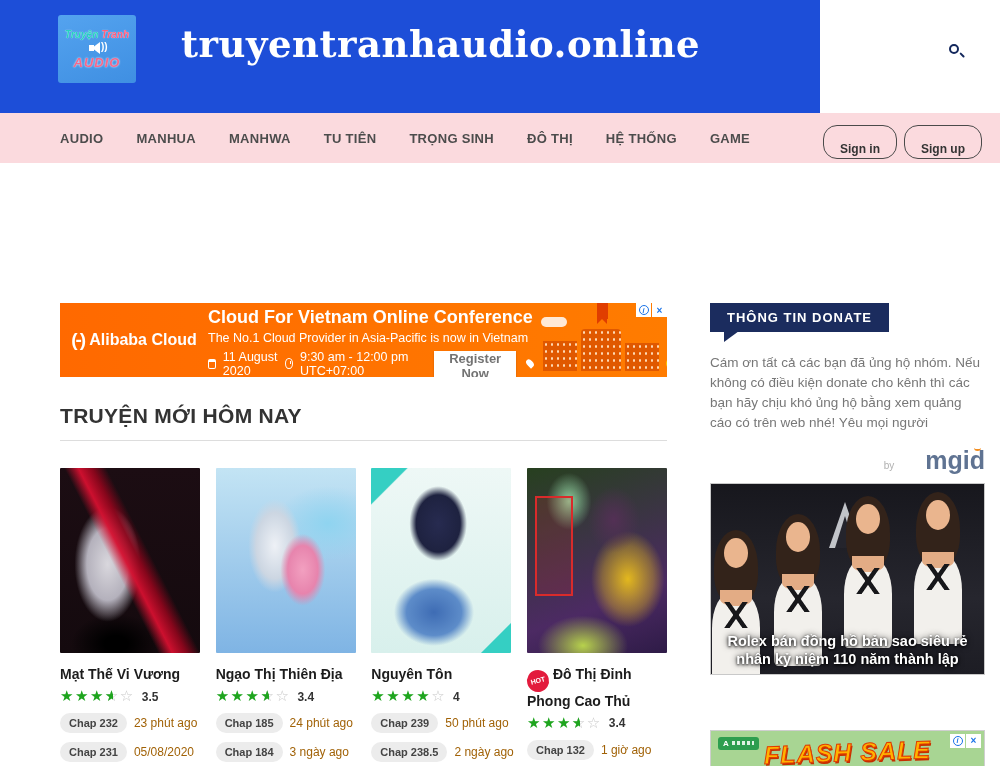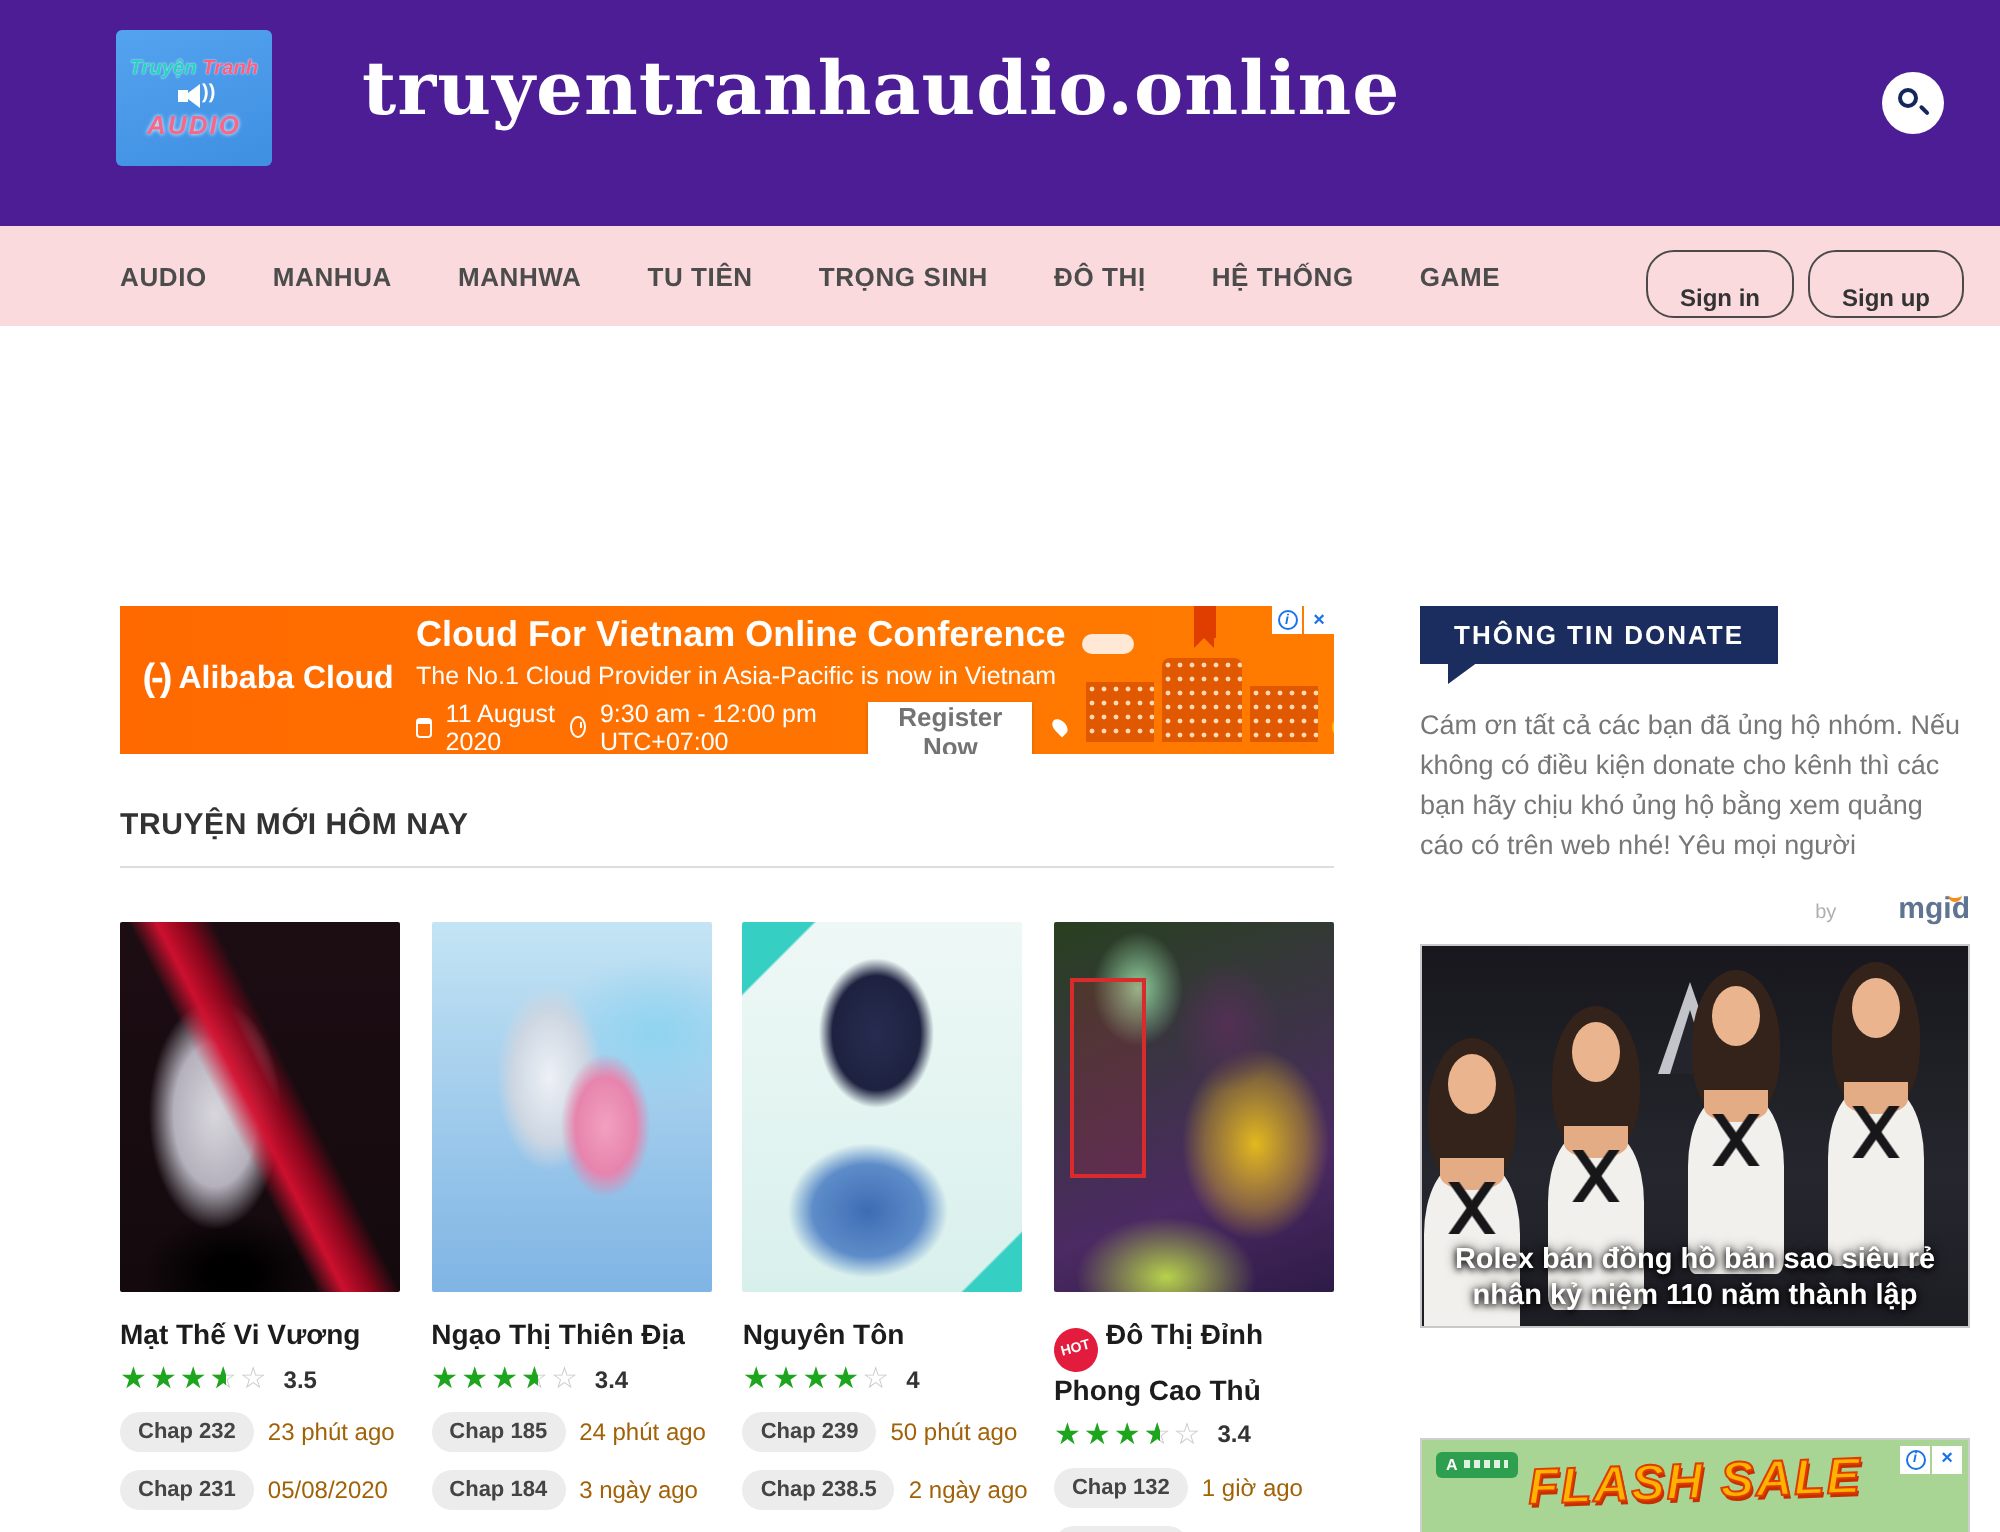--- a/index.html
+++ b/index.html
@@ -1,20 +1,20 @@
 <!DOCTYPE html>
 <html><head>
 <meta charset="utf-8">
 <style>
   * { box-sizing: border-box; margin: 0; padding: 0; }
   html, body { width: 1000px; height: 766px; overflow: hidden; background: #fff;
     font-family: "Liberation Sans", sans-serif; }
 
   
-  .header { position: relative; width: 1000px; height: 113px; background: #4c1d95; }
+  .header { position: relative; width: 820px; height: 113px; background: #1d4ed8; }
   .logo { position: absolute; left: 58px; top: 15px; width: 78px; height: 68px;
     background: linear-gradient(160deg, #54a3ef, #3f8fe2); border-radius: 3px;
     display: flex; flex-direction: column; align-items: center; justify-content: center; }
   .logo-l1 { font-size: 11px; font-weight: bold; font-style: italic; white-space: nowrap;
     transform: scale(.92); }
   .logo-l1 .p1 { color: #25d3c0; text-shadow: 0 0 1px #fff; }
   .logo-l1 .p2 { color: #ff5d7e; text-shadow: 0 0 1px #fff; }
   .logo-speaker { position: relative; width: 20px; height: 12px; margin: 2px 0 1px 0; }
   .logo-speaker .sp-box { position: absolute; left: 2px; top: 3px; width: 5px; height: 6px; background: #fff; }
   .logo-speaker .sp-cone { position: absolute; left: 5px; top: 0; width: 0; height: 0;
@@ -77,21 +77,21 @@
   .bld.b2 { left: 48px; width: 40px; height: 42px; border-radius: 4px 4px 0 0; }
   .bld.b3 { left: 92px; width: 34px; height: 28px; }
   .ba-tree { position: absolute; right: 6px; bottom: 8px; width: 11px; height: 11px; background: #ffc400; border-radius: 50%; }
   .ad-ctl { position: absolute; top: 0; right: 0; display: flex; z-index: 5; }
   .ad-ctl .chip { width: 15px; height: 14px; background: #fff; display: flex; align-items: center;
     justify-content: center; color: #1a73e8; font-size: 10px; font-weight: bold; cursor: pointer; margin-left: 1px; }
   .chip .i-circ { width: 10px; height: 10px; border: 1.3px solid #1a73e8; border-radius: 50%;
     font-size: 7px; font-style: italic; display: flex; align-items: center; justify-content: center; }
 
   
-  .section-title { margin-top: 27px; font-size: 15px; font-weight: bold; color: #333; letter-spacing: .3px; }
+  .section-title { margin-top: 27px; font-size: 21px; font-weight: bold; color: #333; letter-spacing: .3px; }
   .divider { margin-top: 12px; border: none; border-top: 1px solid #ddd; }
 
   
   .cards { margin-top: 27px; display: flex; justify-content: space-between; }
   .card { width: 140px; }
   .cover { width: 140px; height: 185px; cursor: pointer; border-radius: 1px; }
   .cover.c0 { background:
     linear-gradient(63deg, transparent 42%, rgba(214,16,48,.95) 48%, rgba(140,6,28,.95) 54%, transparent 60%),
     radial-gradient(ellipse 46px 80px at 34% 52%, #d9d7dd 0%, #b4b1bc 45%, transparent 72%),
     radial-gradient(ellipse 60px 40px at 40% 95%, #000 20%, transparent 75%),
@@ -133,21 +133,21 @@
   .chap-time { font-size: 12px; color: #a16207; white-space: nowrap; }
 
   
   .donate-box { position: relative; display: inline-block; background: #1b2c5e; color: #fff;
     font-size: 13px; font-weight: bold; letter-spacing: 1px; padding: 7px 17px; text-align: center; }
   .donate-box::after { content: ""; position: absolute; left: 14px; bottom: -10px;
     border-top: 11px solid #1b2c5e; border-right: 15px solid transparent; }
   .donate-text { margin-top: 21px; font-size: 13.5px; color: #777; line-height: 1.48; }
   .mgid-row { margin-top: 13px; text-align: right; }
   .mgid-by { font-size: 10px; color: #b0b0b0; margin-right: 3px; }
-  .mgid-brand { font-size: 15px; font-weight: bold; color: #5f7392; position: relative; padding-left: 28px; }
+  .mgid-brand { font-size: 25px; font-weight: bold; color: #5f7392; position: relative; padding-left: 28px; }
   .mgid-brand::after { content: ""; position: absolute; right: 4px; top: -1px; width: 7px; height: 4px;
     border-bottom: 2px solid #f28c1e; border-radius: 0 0 6px 6px; }
 
   .photo-ad { position: relative; margin-top: 8px; width: 275px; height: 192px;
     border: 1px solid #c9c9c9; background: linear-gradient(180deg, #17171d, #26262e 60%, #1d1d24);
     overflow: hidden; cursor: pointer; }
   .stage-a { position: absolute; left: 118px; top: 18px; width: 0; height: 0;
     border-left: 16px solid transparent; border-right: 16px solid transparent; border-bottom: 46px solid #dfe2e6;
     opacity: .85; }
   .stage-a::after { content: ""; position: absolute; left: -10px; top: 14px; width: 0; height: 0;

